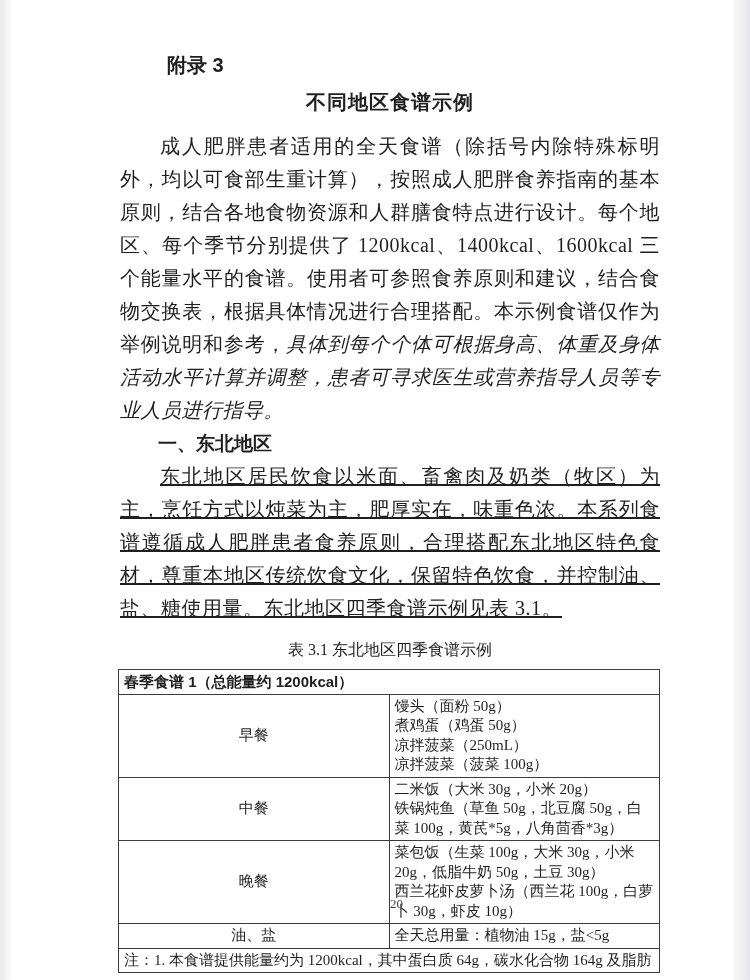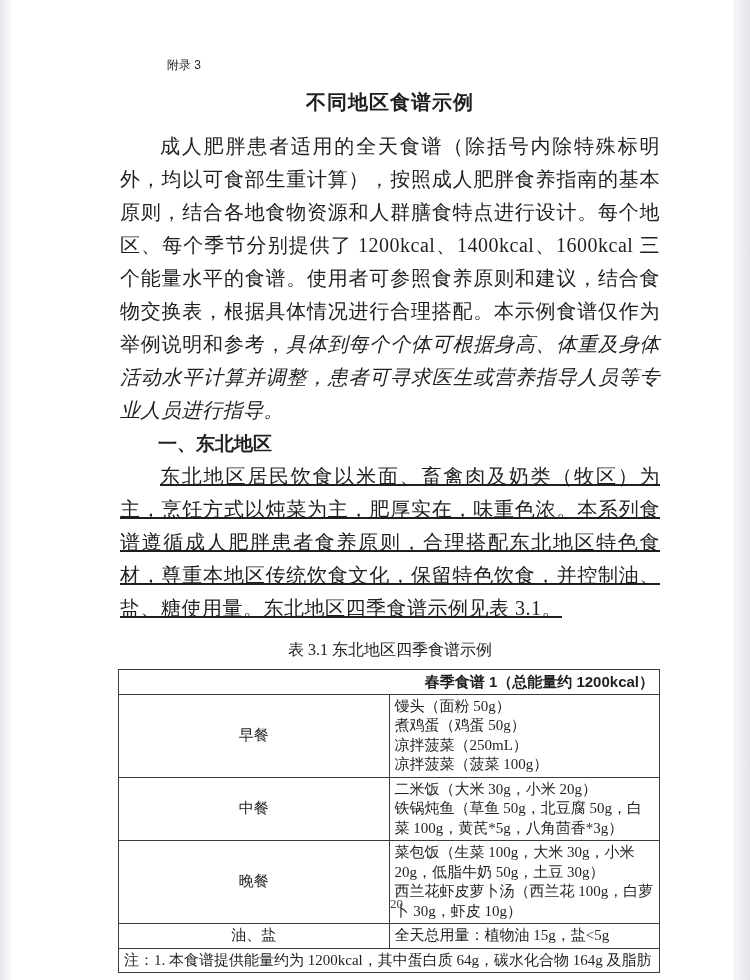--- a/index.html
+++ b/index.html
@@ -23,22 +23,22 @@
     border-left: 1px solid #ededf2;
   }
   .content {
     position: absolute;
     left: 120px;
     top: 52px;
     width: 540px;
   }
   .appendix-label {
     font-family: "Liberation Sans", "DejaVu Sans", sans-serif;
-    font-weight: normal;
-    font-size: 12px;
+    font-weight: bold;
+    font-size: 20px;
     line-height: 26px;
     padding-left: 47px;
   }
   .doc-title {
     font-size: 20px;
     font-weight: bold;
     text-align: center;
     line-height: 40px;
     margin-top: 4px;
     letter-spacing: 1px;
@@ -76,21 +76,21 @@
   table.recipe td {
     border: 1px solid #3c3c3c;
     font-size: 15px;
     line-height: 19.5px;
     padding: 2px 5px;
     vertical-align: middle;
   }
   td.tbl-header {
     font-family: "Liberation Sans", "DejaVu Sans", sans-serif;
     font-weight: bold;
-    text-align: right;
+    text-align: left;
     padding: 3px 4px;
   }
   td.meal-label {
     width: 92px;
     text-align: center;
   }
   td.note-cell { padding: 2px 4px 2px 5px; }
   .page-number {
     position: absolute;
     left: 0;

